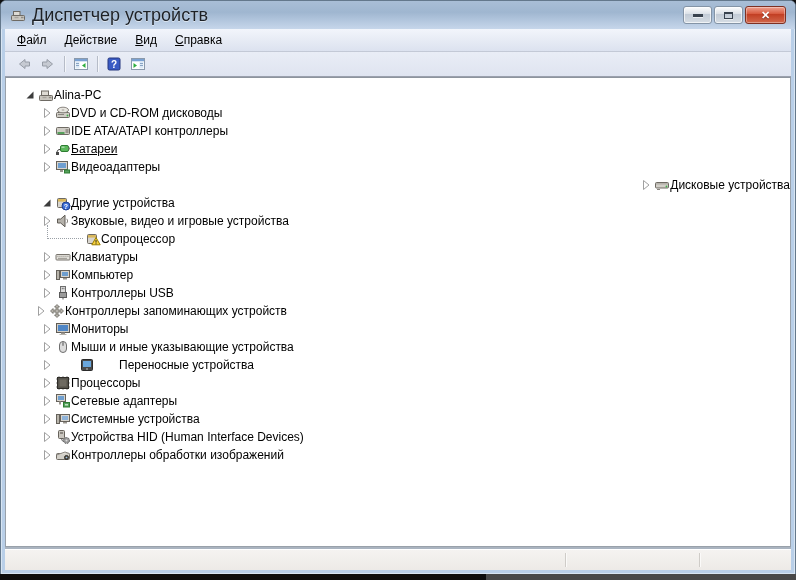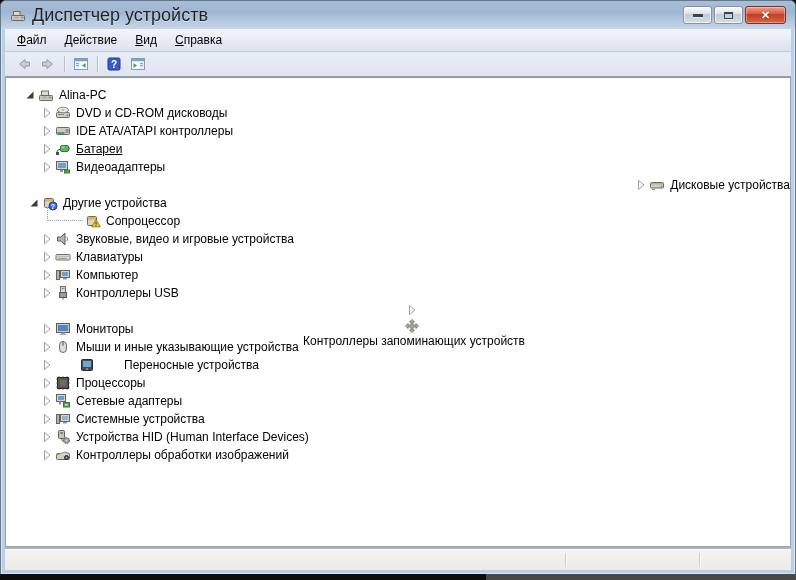--- a/index.html
+++ b/index.html
@@ -45,21 +45,21 @@
 
   
   .treearea { flex:1 1 auto; background:#fff; border:1px solid #99a1aa; border-top-color:#8d949d;
     overflow:hidden; padding-top:8px; }
   .tree-row { height:18px; display:flex; align-items:center; white-space:nowrap; cursor:default; }
   .expander { width:16px; height:16px; flex:none; }
   .connector { width:46px; height:18px; flex:none; position:relative; }
   .connector .elbow { position:absolute; left:8px; top:-5px; width:36px; height:14px;
     border-left:1px dotted #9aa0a6; border-bottom:1px dotted #9aa0a6; }
   .ticon { width:16px; height:16px; flex:none; }
-  .tlabel { margin-left:5px; }
+  .tlabel { }
 
   
   .statusbar { height:21px; flex:none; margin-top:2px; position:relative;
     background:linear-gradient(#f5f3f1,#edeae7); border-top:1px solid #fff;
     box-shadow:0 -2px 0 #aab4c0; }
   .sb-div { position:absolute; top:3px; bottom:3px; width:1px; background:#cfccc8; box-shadow:1px 0 0 #fbfaf9; }
   .sb-div.d1 { right:225px; }
   .sb-div.d2 { right:91px; }
 
   svg { display:block; }
@@ -245,64 +245,64 @@
             <span class="ticon">
               <svg width="16" height="16" viewBox="0 0 16 16">
                 <rect x="1.5" y="5.5" width="13" height="5.5" rx="1" fill="#d2cfc8" stroke="#6e6a63"></rect>
                 <rect x="2" y="6" width="12" height="1.6" fill="#b5b2ab"></rect>
                 <circle cx="12.5" cy="9.5" r="0.9" fill="#3fae4a"></circle>
                 <rect x="3" y="12" width="3" height="1" fill="#8a8680"></rect>
               </svg>
             </span>
             <span class="tlabel">Дисковые устройства</span>
           </div>
-          <div class="tree-row" style="padding-left: 20px;">
+          <div class="tree-row" style="padding-left: 33px;">
             <span class="expander">
               <svg width="16" height="16" viewBox="0 0 16 16">
                 <path d="M11.5 4.5 L11.5 11.5 L4.5 11.5 Z" fill="#3c3c3c"></path>
               </svg>
             </span>
             <span class="ticon">
               <svg width="16" height="16" viewBox="0 0 16 16">
                 <rect x="2.5" y="3.5" width="9" height="9" rx="1" fill="#d8d5ce" stroke="#6e6a63"></rect>
                 <rect x="3" y="4" width="8" height="2.6" fill="#d9b85c"></rect>
                 <circle cx="11" cy="11" r="4" fill="#3d6fd6" stroke="#1f3f8f"></circle>
                 <text x="11" y="13.5" font-size="7" font-weight="bold" fill="#fff" text-anchor="middle" font-family="Liberation Sans, sans-serif">?</text>
               </svg>
             </span>
             <span class="tlabel">Другие устройства</span>
+          </div>
+          <div class="tree-row" style="padding-left: 33px;">
+            <span class="expander">
+              <svg width="16" height="16" viewBox="0 0 16 16">
+                <path d="M5.5 3.5 L11 8 L5.5 12.5 Z" fill="#fff" stroke="#a0a0a0"></path>
+              </svg>
+            </span>
+            <span class="ticon">
+              <svg width="16" height="16" viewBox="0 0 16 16">
+                <path d="M2.5 6 h3.2 l4.3 -3.8 v11.6 l-4.3 -3.8 h-3.2 Z" fill="#b5b2ab" stroke="#5f5b54"></path>
+                <path d="M11.8 5.8 q1.8 2.2 0 4.4" fill="none" stroke="#8a8680"></path>
+              </svg>
+            </span>
+            <span class="tlabel">Звуковые, видео и игровые устройства</span>
           </div>
           <div class="tree-row" style="padding-left: 33px;">
             <span class="connector">
               <span class="elbow"></span>
             </span>
             <span class="ticon">
               <svg width="16" height="16" viewBox="0 0 16 16">
                 <rect x="2.5" y="3.5" width="9" height="9" rx="1" fill="#d8d5ce" stroke="#6e6a63"></rect>
                 <rect x="3" y="4" width="8" height="2.6" fill="#d9b85c"></rect>
                 <path d="M11 6.5 L15.2 13.8 L6.8 13.8 Z" fill="#f7d13e" stroke="#9a7d00"></path>
                 <rect x="10.55" y="9" width="0.95" height="2.6" fill="#222"></rect>
                 <rect x="10.55" y="12.3" width="0.95" height="0.95" fill="#222"></rect>
               </svg>
             </span>
             <span class="tlabel">Сопроцессор</span>
-          </div>
-          <div class="tree-row" style="padding-left: 33px;">
-            <span class="expander">
-              <svg width="16" height="16" viewBox="0 0 16 16">
-                <path d="M5.5 3.5 L11 8 L5.5 12.5 Z" fill="#fff" stroke="#a0a0a0"></path>
-              </svg>
-            </span>
-            <span class="ticon">
-              <svg width="16" height="16" viewBox="0 0 16 16">
-                <path d="M2.5 6 h3.2 l4.3 -3.8 v11.6 l-4.3 -3.8 h-3.2 Z" fill="#b5b2ab" stroke="#5f5b54"></path>
-                <path d="M11.8 5.8 q1.8 2.2 0 4.4" fill="none" stroke="#8a8680"></path>
-              </svg>
-            </span>
-            <span class="tlabel">Звуковые, видео и игровые устройства</span>
           </div>
           <div class="tree-row" style="padding-left: 33px;">
             <span class="expander">
               <svg width="16" height="16" viewBox="0 0 16 16">
                 <path d="M5.5 3.5 L11 8 L5.5 12.5 Z" fill="#fff" stroke="#a0a0a0"></path>
               </svg>
             </span>
             <span class="ticon">
               <svg width="16" height="16" viewBox="0 0 16 16">
                 <rect x="1" y="5.5" width="14" height="5.5" rx="0.8" fill="#e3e1db" stroke="#77736c"></rect>
@@ -345,21 +345,21 @@
               <svg width="16" height="16" viewBox="0 0 16 16">
                 <rect x="5.5" y="1.5" width="5" height="6" fill="#dcdcdc" stroke="#6e6e6e"></rect>
                 <rect x="6.8" y="2.8" width="1" height="1.4" fill="#6e6e6e"></rect>
                 <rect x="8.4" y="2.8" width="1" height="1.4" fill="#6e6e6e"></rect>
                 <rect x="4.5" y="7.5" width="7" height="5" fill="#9a9a9a" stroke="#5a5a5a"></rect>
                 <rect x="7.5" y="12.5" width="1" height="2" fill="#5a5a5a"></rect>
               </svg>
             </span>
             <span class="tlabel">Контроллеры USB</span>
           </div>
-          <div class="tree-row" style="padding-left: 27px; flex-direction: column;">
+          <div class="tree-row" style="padding-left: 27px;">
             <span class="expander">
               <svg width="16" height="16" viewBox="0 0 16 16">
                 <path d="M5.5 3.5 L11 8 L5.5 12.5 Z" fill="#fff" stroke="#a0a0a0"></path>
               </svg>
             </span>
             <span class="ticon">
               <svg width="16" height="16" viewBox="0 0 16 16">
                 <path d="M8 1.5 L10.5 4 L9 4 L9 7 L12 7 L12 5.5 L14.5 8 L12 10.5 L12 9 L9 9 L9 12 L10.5 12 L8 14.5 L5.5 12 L7 12 L7 9 L4 9 L4 10.5 L1.5 8 L4 5.5 L4 7 L7 7 L7 4 L5.5 4 Z" fill="#b5b2ab" stroke="#5f5b54" stroke-width="0.7"></path>
               </svg>
             </span>

